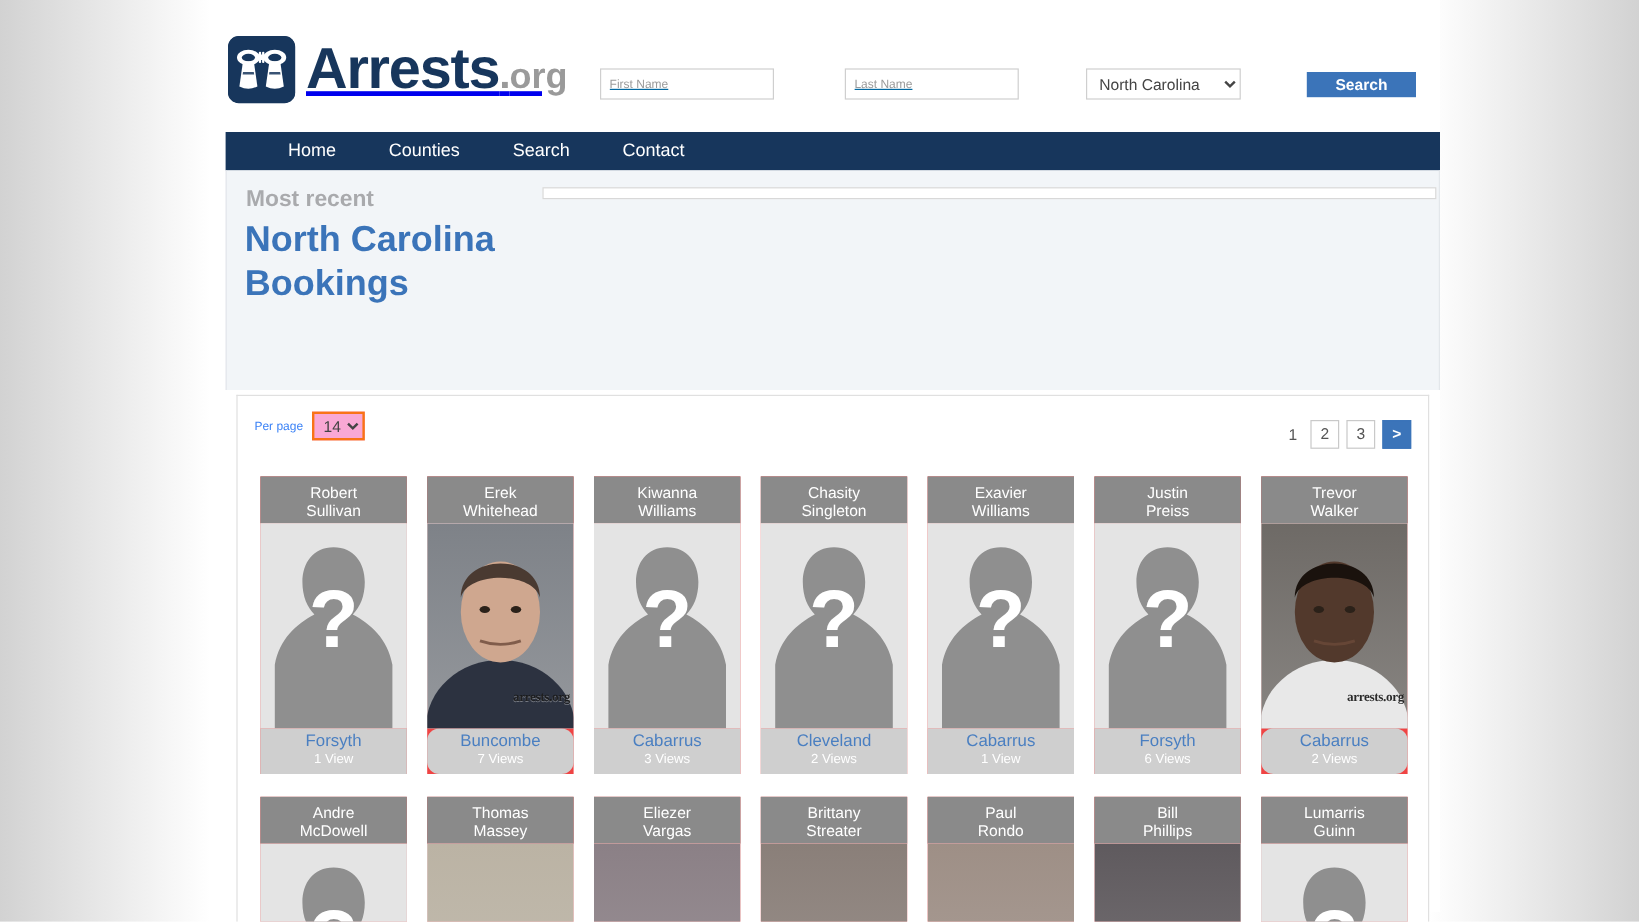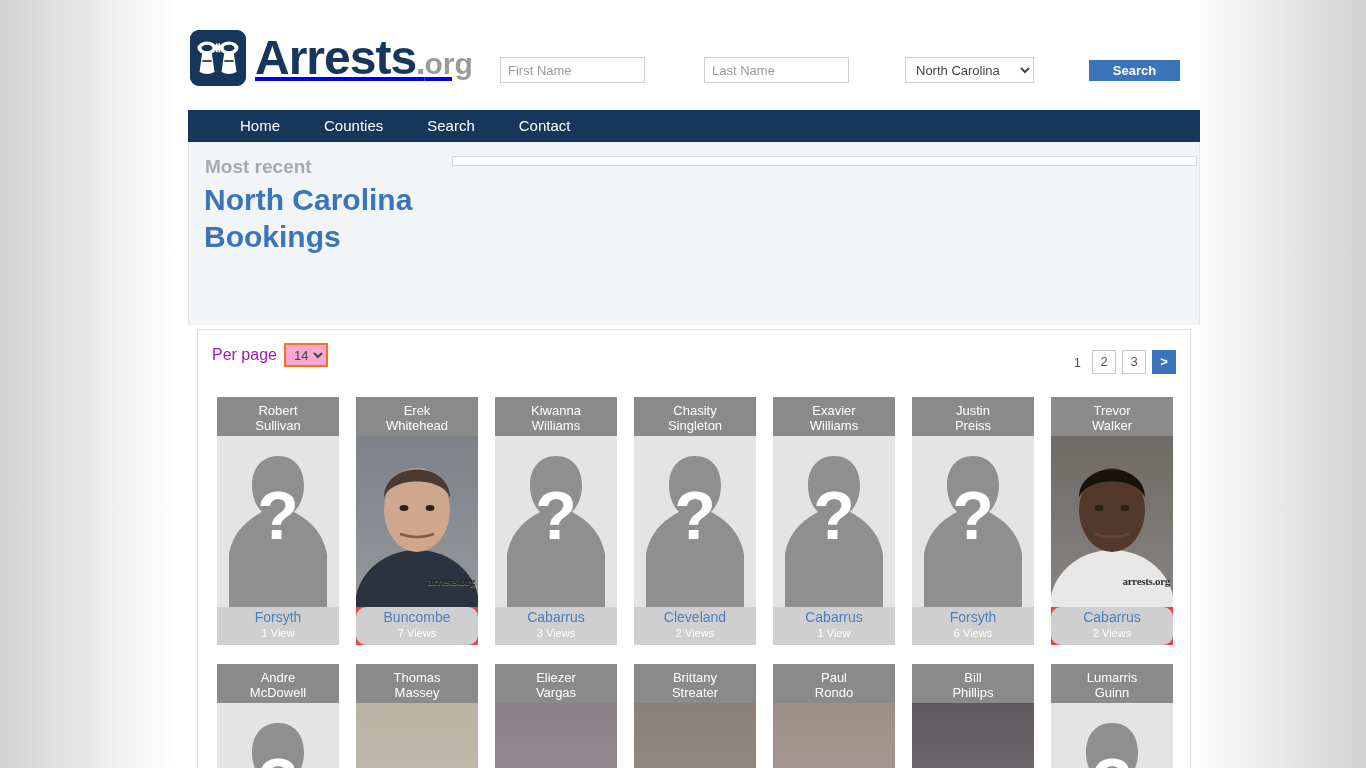--- a/index.html
+++ b/index.html
@@ -55,24 +55,25 @@
   .logo-text .dot { color: #9a9a9a; font-size: 34px; }
   .logo-text .org { color: #9a9a9a; font-size: 30px; letter-spacing: 0; }
 
   .search-bar { position: absolute; left: 0; top: 0; width: 100%; height: 110px; }
   .fld {
     position: absolute;
     height: 26px;
     border: 1px solid #cfcfcf;
     background: #fff;
     font-family: "Liberation Sans", sans-serif;
-    font-size: 13px;
-    color: #a21caf;
+    font-size: 10px;
+    color: #0369a1;
     padding: 0 7px;
     outline: none;
+    text-decoration: underline;
   }
   .fld::placeholder { color: #9b9b9b; }
   #first-name { left: 312px; top: 57px; width: 145px; }
   #last-name  { left: 516px; top: 57px; width: 145px; }
   #state-select {
     position: absolute; left: 717px; top: 57px; width: 129px; height: 26px;
     border: 1px solid #cfcfcf; background: #fff;
     font-family: "Liberation Sans", sans-serif;
     font-size: 13px; color: #444;
     padding: 0 4px 0 6px;
@@ -150,21 +151,21 @@
     overflow: hidden;
   }
   .toolbar {
     position: relative;
     height: 50px;
   }
   .perpage-wrap {
     position: absolute; left: 14px; top: 13px;
     display: flex; align-items: center;
   }
-  .perpage-label { font-size: 16px; color: #a21caf; margin-right: 7px; }
+  .perpage-label { font-size: 10px; color: #3b82f6; margin-right: 7px; }
   #per-page {
     width: 44px; height: 24px;
     border: 2px solid #f97316;
     background: #f9a8d4;
     font-family: "Liberation Sans", sans-serif;
     font-size: 13px; color: #444;
     padding-left: 4px;
   }
   .pager {
     position: absolute; right: 14px; top: 20px;

